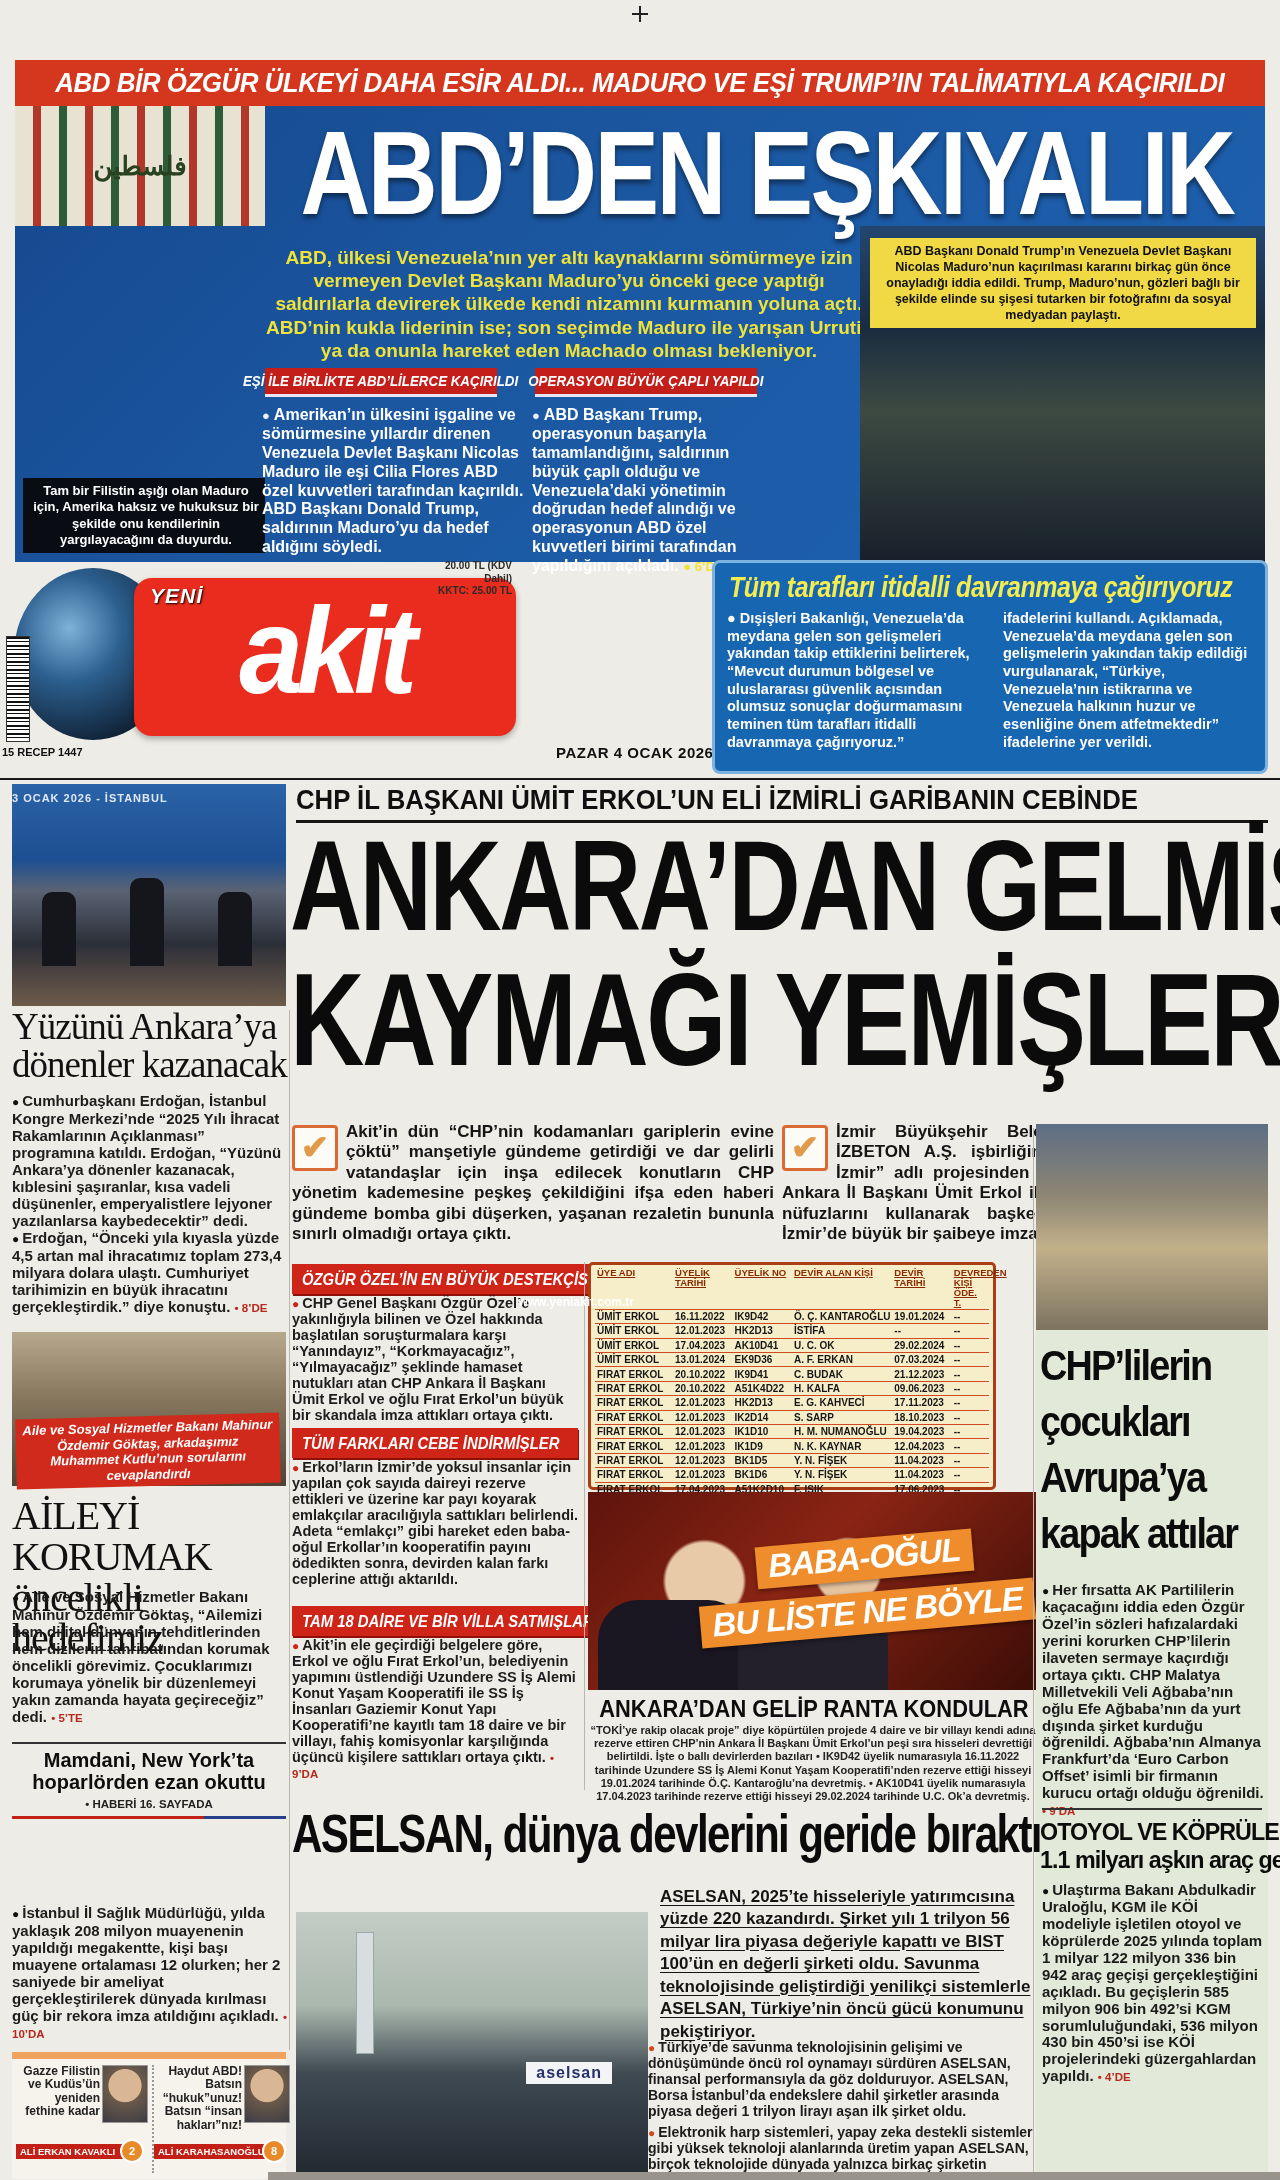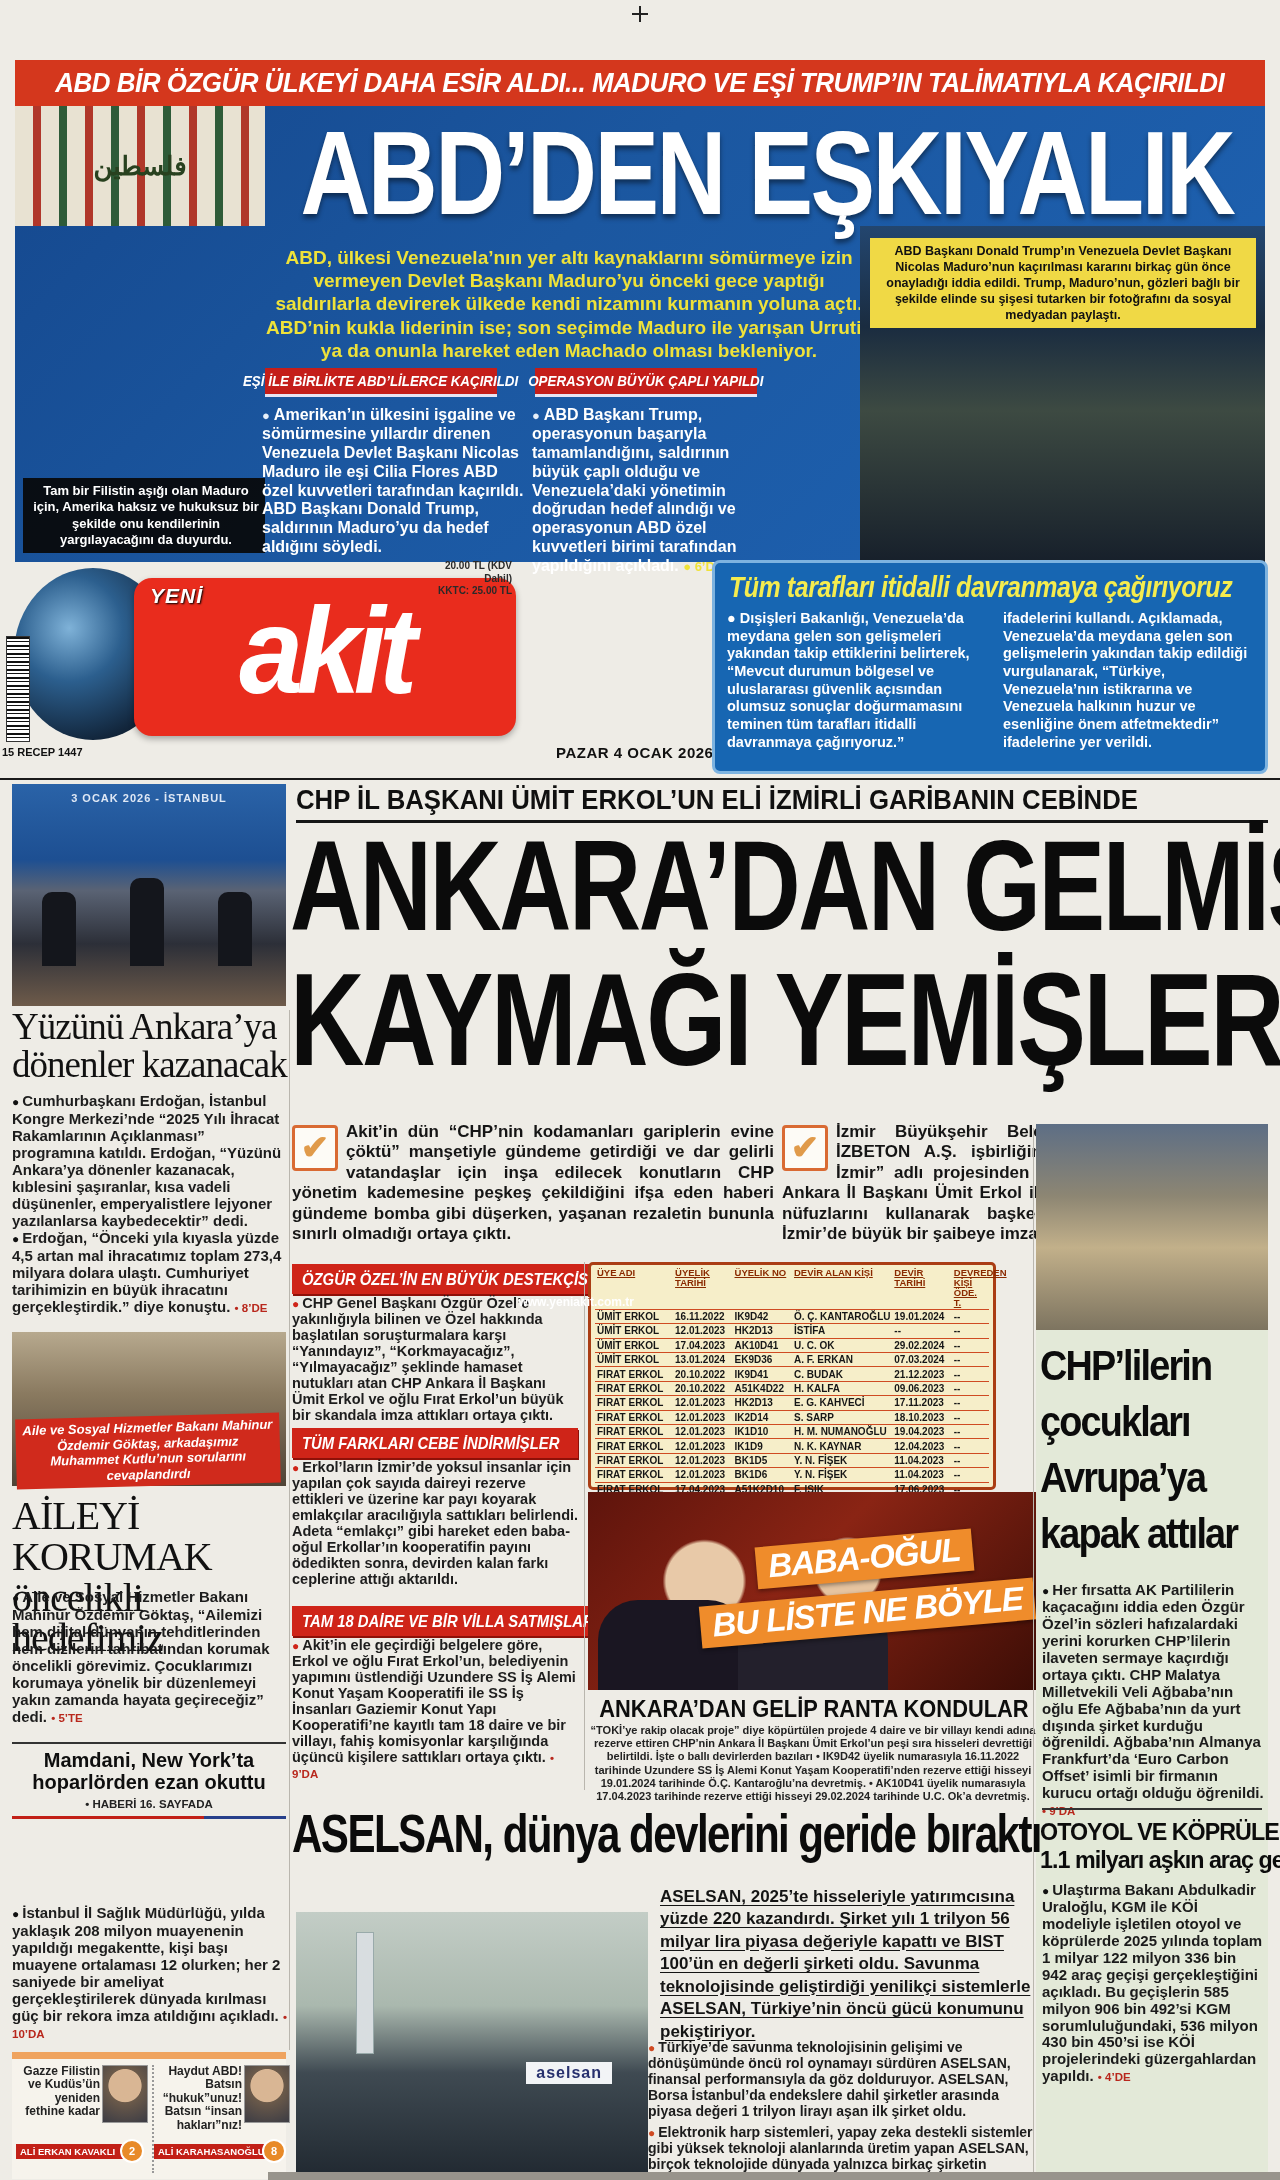--- a/index.html
+++ b/index.html
@@ -74,21 +74,21 @@
   .statement .title{color:#f5ec4e;font-weight:900;font-style:italic;font-size:29px;white-space:nowrap;
      transform:scaleX(.86);transform-origin:left;letter-spacing:-.5px;margin:2px 0 6px 2px;}
   .statement .cols{display:flex;gap:26px;}
   .statement .cols div{flex:1;color:#fff;font-weight:bold;font-size:14.5px;line-height:1.22;}
 
   .pagerule{left:0;top:778px;width:1280px;height:2px;background:#1a1a1a;}
 
   
   .erdogan-photo{left:12px;top:784px;width:274px;height:222px;
      background:linear-gradient(180deg,#2a63a8 0%,#1d4f92 34%,#5a6374 48%,#2c2f38 72%,#6e5b4a 100%);}
-  .stagetext{position:absolute;left:0;top:8px;width:100%;text-align:center;color:#dfe8f5;
+  .stagetext{position:absolute;left:0;top:8px;width:100%;color:#dfe8f5;
      font-weight:bold;font-size:11px;letter-spacing:1px;}
   .silhouette{position:absolute;bottom:40px;width:34px;height:74px;border-radius:10px 10px 0 0;background:#14161c;}
   .kicker{left:296px;top:784px;width:972px;border-bottom:3px solid #161616;padding-bottom:4px;}
   .kicker span{font-weight:900;font-size:28px;color:#101010;white-space:nowrap;display:inline-block;
      transform:scaleX(.92);transform-origin:left;}
   .bigline{left:290px;width:980px;overflow:visible;}
   .bigline span{display:inline-block;font-weight:900;color:#0b0b0b;white-space:nowrap;
      transform:scaleX(.78);transform-origin:left;letter-spacing:-3px;font-family:"Liberation Sans",sans-serif;}
   .h1a{top:812px;} .h1a span{font-size:128px;}
   .h1b{top:944px;} .h1b span{font-size:132px;}

